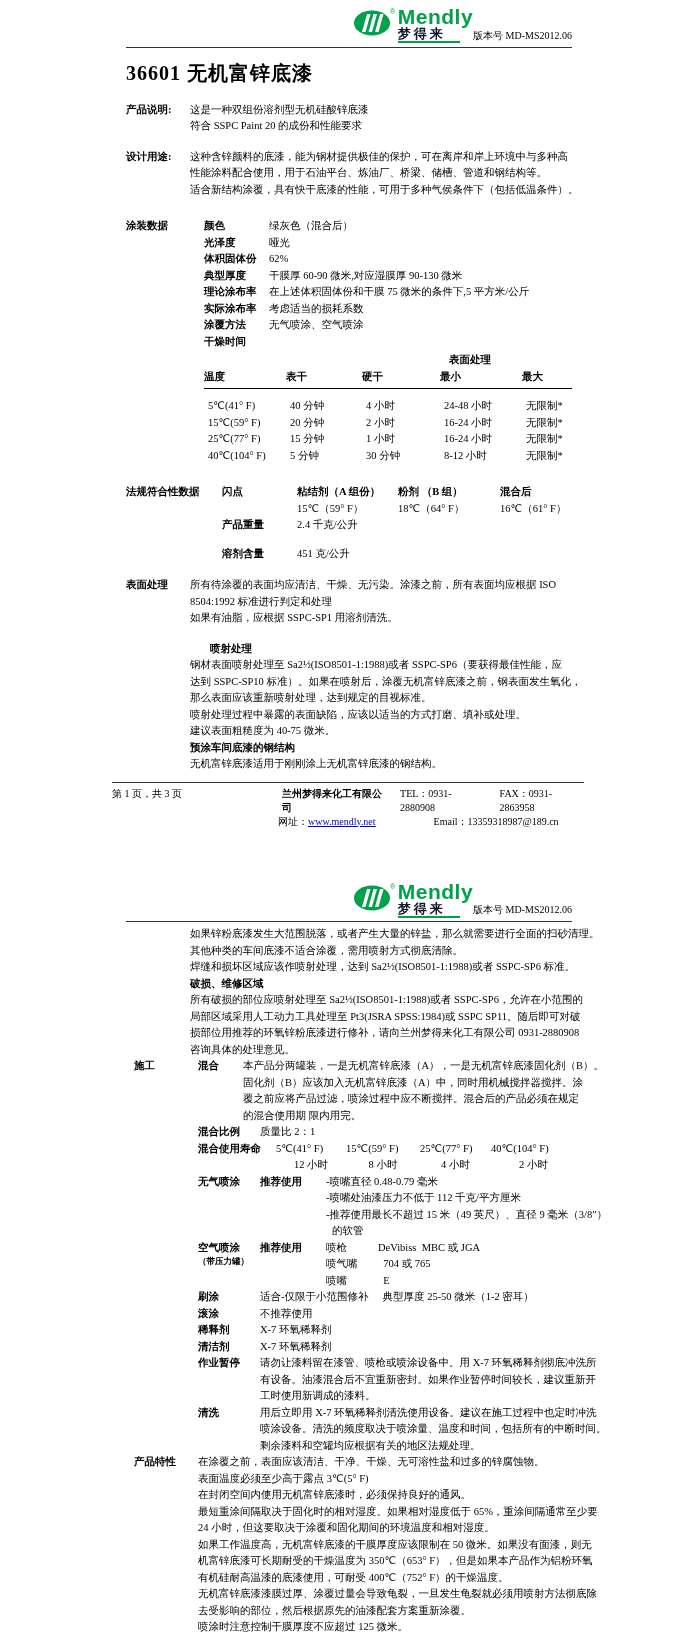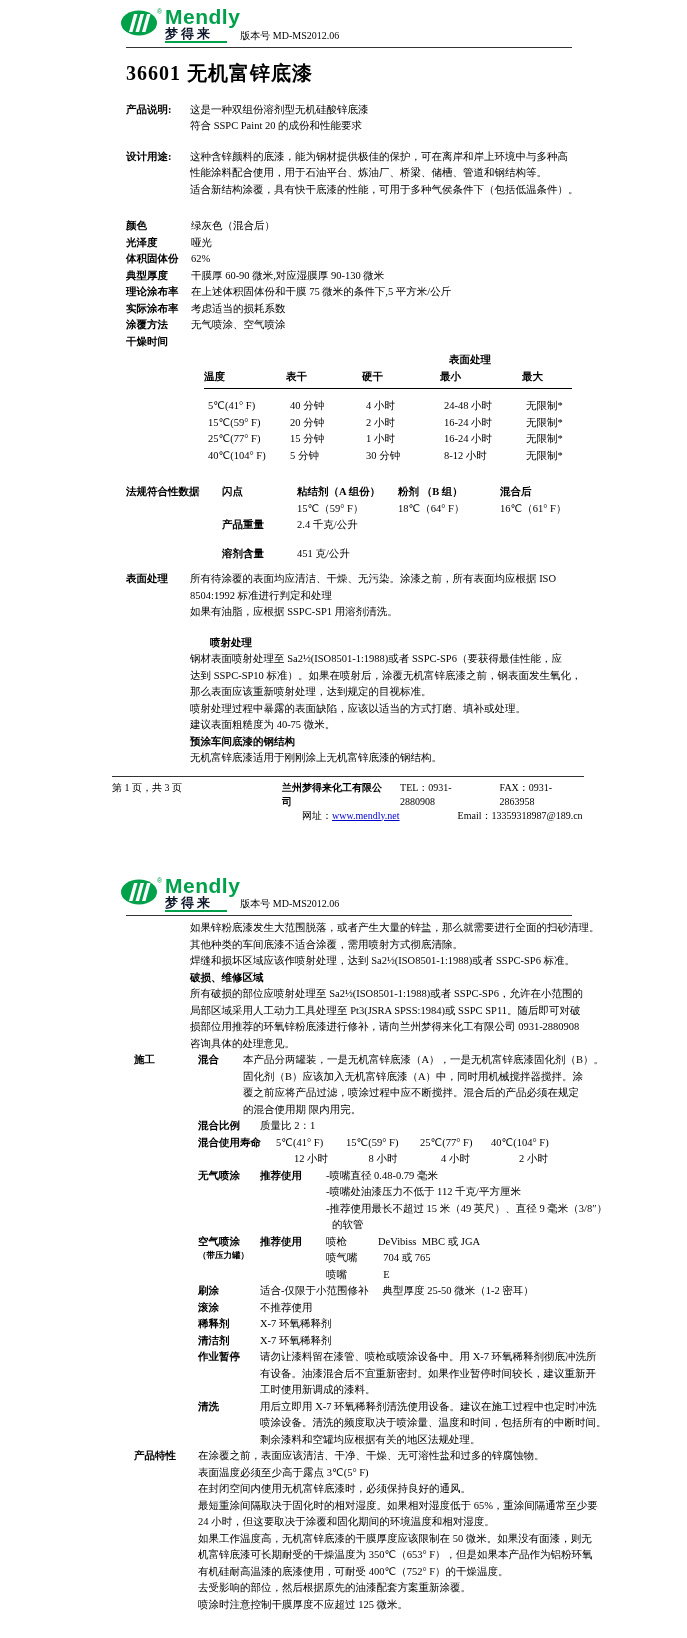--- a/index.html
+++ b/index.html
@@ -1,20 +1,20 @@
 <!DOCTYPE html>
 <html><head>
 <meta charset="utf-8">
 <style>
   html,body{margin:0;padding:0;background:#fff;}
   body{width:687px;height:1638px;overflow:hidden;color:#000;
        font-family:"Liberation Serif","DejaVu Sans",serif;font-size:10.5px;line-height:16.5px;}
   .page{position:relative;padding:0 115px 0 126px;}
   
-  .hd{display:flex;justify-content:flex-start;align-items:flex-end;padding-top:7px;margin-left:-6px;}
+  .hd{display:flex;justify-content:flex-end;align-items:flex-end;padding-top:7px;margin-left:-6px;}
   .logo{display:flex;align-items:flex-start;}
   .logo svg{display:block;}
   .logo-txt{margin-left:3px;}
   .logo-en{font-family:"Liberation Sans",sans-serif;font-weight:bold;font-size:21px;line-height:20px;color:#00A14B;letter-spacing:.5px;}
   .logo-cn{font-family:Liberation Serif, serif;font-weight:bold;font-size:13px;line-height:14px;color:#0f172a;letter-spacing:3px;border-bottom:2px solid #00A14B;display:inline-block;padding-right:14px;}
   .ver{font-size:10px;line-height:12px;padding-bottom:2px;}
   .rule{border-top:1.5px solid #333;margin-top:3px;}
   h1.title{font-size:20px;line-height:24px;margin:13px 0 17px 0;letter-spacing:1px;}
   
   .sec{display:flex;margin-bottom:14px;}
@@ -49,21 +49,21 @@
   .pfoot{margin-top:9px;margin-left:-14px;margin-right:-12px;}
   .frule{border-top:1.5px solid #333;}
   .fgrid{display:flex;font-size:10px;line-height:14px;padding-top:4px;}
   .fpage{width:142px;flex:none;}
   .fmain{flex:1;}
   .fr1{display:flex;}
   .fcompany{font-weight:bold;margin-left:28px;}
   .ftel{margin-left:12px;}
   .ffax{margin-left:16px;}
   .fr2{display:flex;}
-  .fweb{margin-left:48px;}
+  .fweb{margin-left:24px;}
   .femail{margin-left:58px;}
   a.link{color:#0000cc;text-decoration:underline;cursor:pointer;}
   
   .cont{margin-left:64px;}
   .arow{display:flex;margin-bottom:0;}
   .ak{width:62px;flex:none;font-weight:bold;white-space:nowrap;}
   .ak-sm{width:45px;}
   .ak-w{width:78px;}
   .av{flex:1;min-width:0;}
   .flexrow{display:flex;}
@@ -115,20 +115,21 @@
   <div class="sec" style="margin-bottom:20px;">
     <div class="lbl lbl-a">设计用途:</div>
     <div class="bd">
       <div class="ln">这种含锌颜料的底漆，能为钢材提供极佳的保护，可在离岸和岸上环境中与多种高</div>
       <div class="ln">性能涂料配合使用，用于石油平台、炼油厂、桥梁、储槽、管道和钢结构等。</div>
       <div class="ln">适合新结构涂覆，具有快干底漆的性能，可用于多种气侯条件下（包括低温条件）。</div>
     </div>
   </div>
 
   <div class="sec" style="margin-bottom:0;">
+    <div class="lbl lbl-b">涂装数据</div>
     <div class="bd">
       <div class="kv">
           <span class="k">颜色</span>
           <span class="v">绿灰色（混合后）</span>
         </div>
       <div class="kv">
           <span class="k">光泽度</span>
           <span class="v">哑光</span>
         </div>
       <div class="kv">
@@ -191,21 +192,21 @@
     </div>
     <div class="drow data">
       <span class="c0">40℃(104° F)</span>
       <span class="c1">5 分钟</span>
       <span class="c2">30 分钟</span>
       <span class="c3">8-12 小时</span>
       <span class="c4">无限制*</span>
     </div>
   </div>
 
-  <div class="sec" style="margin-bottom:9px;">
+  <div class="sec" style="margin-bottom:15px;">
     <div class="lbl lbl-w">法规符合性数据</div>
     <div class="bd">
       <div class="rrow rhead">
         <span class="rc0">闪点</span>
         <span class="rc1">粘结剂（A 组份）</span>
         <span class="rc2">粉剂 （B 组）</span>
         <span>混合后</span>
       </div>
       <div class="rrow">
         <span class="rc0"></span>
@@ -392,18 +393,19 @@
     <div class="lbl lbl-a" style="padding-left:8px;">产品特性</div>
     <div class="bd">
       <div class="ln">在涂覆之前，表面应该清洁、干净、干燥、无可溶性盐和过多的锌腐蚀物。</div>
       <div class="ln">表面温度必须至少高于露点 3℃(5° F)</div>
       <div class="ln">在封闭空间内使用无机富锌底漆时，必须保持良好的通风。</div>
       <div class="ln">最短重涂间隔取决于固化时的相对湿度。如果相对湿度低于 65%，重涂间隔通常至少要</div>
       <div class="ln">24 小时，但这要取决于涂覆和固化期间的环境温度和相对湿度。</div>
       <div class="ln">如果工作温度高，无机富锌底漆的干膜厚度应该限制在 50 微米。如果没有面漆，则无</div>
       <div class="ln">机富锌底漆可长期耐受的干燥温度为 350℃（653° F），但是如果本产品作为铝粉环氧</div>
       <div class="ln">有机硅耐高温漆的底漆使用，可耐受 400℃（752° F）的干燥温度。</div>
+      <div class="ln">无机富锌底漆漆膜过厚、涂覆过量会导致龟裂，一旦发生龟裂就必须用喷射方法彻底除</div>
       <div class="ln">去受影响的部位，然后根据原先的油漆配套方案重新涂覆。</div>
       <div class="ln">喷涂时注意控制干膜厚度不应超过 125 微米。</div>
     </div>
   </div>
 
 </div>
 
 </body></html>

